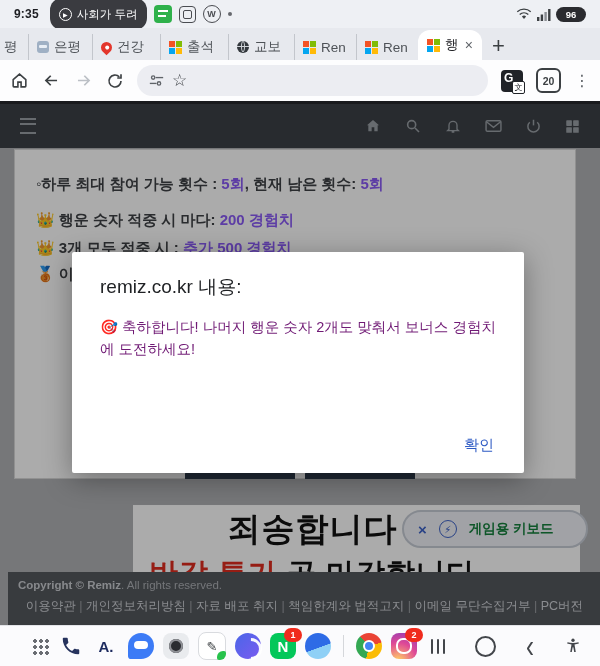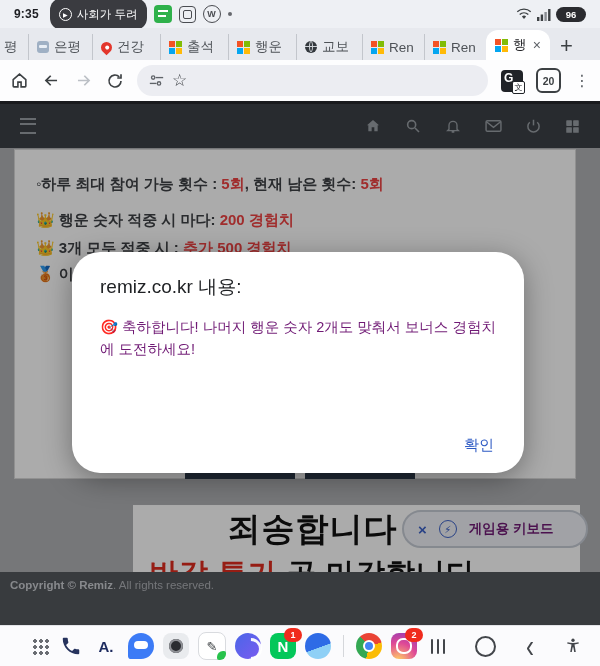--- a/index.html
+++ b/index.html
@@ -68,48 +68,48 @@
   
   .content{position:absolute;top:101px;left:0;right:0;height:524px;background:#b0b2b5;overflow:hidden;}
   .site-nav{position:absolute;top:0;left:0;right:0;height:47px;background:#3d4147;
     display:flex;align-items:center;padding:0 20px;box-sizing:border-box;border-top:3px solid #26282c;}
   .burger{width:16px;height:12px;border-top:2px solid #9aa0a6;border-bottom:2px solid #9aa0a6;position:relative;}
   .burger::after{content:"";position:absolute;left:0;right:0;top:3px;height:2px;background:#9aa0a6;}
   .site-nav-icons{margin-left:auto;display:flex;align-items:center;gap:24px;}
 
   .card{position:absolute;top:48px;left:14px;width:562px;height:330px;background:#fff;border:1px solid #d8d8d8;box-sizing:border-box;}
   .card-line{position:absolute;left:21px;right:16px;font-size:15px;font-weight:700;color:#3e4145;white-space:nowrap;overflow:hidden;}
-  .red{color:#ef4444;}
+  .red{color:#8b5cf6;}
   .peek-btn{position:absolute;top:368px;height:10px;width:110px;background:#2e3b4d;border-radius:5px 5px 0 0;}
 
   .banner{position:absolute;top:404px;left:133px;width:447px;height:67px;background:#fff;
     overflow:hidden;text-align:center;padding-right:88px;box-sizing:border-box;}
   .banner-title{font-size:33px;font-weight:900;color:#111;letter-spacing:1px;margin-top:2px;}
   .banner-sub{font-size:29px;font-weight:900;color:#111;margin-top:2px;letter-spacing:1px;}
   .banner-sub .red2{color:#e02c1e;}
 
-  .pagefoot{position:absolute;top:471px;left:0;right:0;height:53px;background:#54585d;box-sizing:border-box;padding:7px 10px 0;}
+  .pagefoot{position:absolute;top:471px;left:8px;right:0;height:53px;background:#54585d;box-sizing:border-box;padding:7px 10px 0;}
   .copy{font-size:11.5px;color:#aeb1b6;}
   .copy b{color:#c9ccd1;}
   .footlinks{position:absolute;top:26px;right:17px;font-size:12.5px;color:#cdd0d5;white-space:nowrap;}
   .footlinks span.lk:not(:last-child)::after{content:" | ";color:#9a9da2;}
 
   .kbd-pill{position:absolute;top:409px;left:402px;width:186px;height:38px;border-radius:19px;
     background:#f0f2f8;border:2px solid #c7ccd6;box-sizing:border-box;display:flex;align-items:center;
     padding:0 14px;gap:12px;}
   .kbd-x{color:#3e63c8;font-size:15px;font-weight:700;}
   .kbd-bolt{width:16px;height:16px;border:1.6px solid #3e63c8;border-radius:50%;display:flex;
     align-items:center;justify-content:center;color:#3e63c8;font-size:10px;font-weight:700;}
-  .kbd-label{color:#701a75;font-size:13.5px;font-weight:600;}
+  .kbd-label{color:#15803d;font-size:13.5px;font-weight:600;}
 
   .dim{position:absolute;inset:0;background:rgba(0,0,0,.33);}
 
   
   .jsdialog{position:absolute;left:72px;top:151px;width:452px;height:221px;background:#fff;
-    border-radius:28px;box-shadow:0 6px 28px rgba(0,0,0,.35);box-sizing:border-box;padding:22px 28px;}
+    border-radius:2px;box-shadow:0 6px 28px rgba(0,0,0,.35);box-sizing:border-box;padding:22px 28px;}
   .jsd-title{font-size:19px;color:#1f2124;margin-bottom:16px;}
   .jsd-body{font-size:14.5px;color:#701a75;line-height:1.55;width:400px;}
   .jsd-body2{font-size:14.5px;color:#46494d;margin-top:22px;}
   .jsd-confirm{position:absolute;right:30px;bottom:18px;font-size:15px;color:#2f5bc4;font-weight:500;}
 
   
   .taskbar{position:absolute;top:625px;left:0;right:0;height:41px;background:#fbfbfd;border-top:1px solid #e3e4e8;
     display:flex;align-items:center;box-sizing:border-box;padding:0 14px;}
   .apps{display:flex;align-items:center;gap:9px;margin-left:18px;}
   .appic{width:26px;height:26px;border-radius:8px;position:relative;flex:none;}
@@ -186,29 +186,20 @@
     </div>
     <div class="tab sep" style="width:68px">
       <span class="fav-ms">
           <i></i>
           <i></i>
           <i></i>
           <i></i>
         </span>
       <span class="lbl">출석</span>
     </div>
-    <div class="tab sep" style="width:68px">
-      <span class="fav-ms">
-          <i></i>
-          <i></i>
-          <i></i>
-          <i></i>
-        </span>
-      <span class="lbl">행운</span>
-    </div>
     <div class="tab sep" style="width:66px">
       <span class="fav-globe"></span>
       <span class="lbl">교보</span>
     </div>
     <div class="tab sep" style="width:62px">
       <span class="fav-ms">
           <i></i>
           <i></i>
           <i></i>
           <i></i>
@@ -329,20 +320,28 @@
     <div class="banner">
       <div class="banner-title">죄송합니다</div>
       <div class="banner-sub">
         <span class="red2">반값 특가</span> <span>곧 마감합니다</span>
       </div>
     </div>
 
     <div class="pagefoot">
       <div class="copy">
         <b>Copyright © Remiz</b><span>. All rights reserved.</span>
+      </div>
+      <div class="footlinks">
+        <span class="lk">이용약관</span>
+        <span class="lk">개인정보처리방침</span>
+        <span class="lk">자료 배포 취지</span>
+        <span class="lk">책임한계와 법적고지</span>
+        <span class="lk">이메일 무단수집거부</span>
+        <span class="lk">PC버전</span>
       </div>
     </div>
 
     <div class="kbd-pill">
       <span class="kbd-x">×</span>
       <span class="kbd-bolt">⚡</span>
       <span class="kbd-label">게임용 키보드</span>
     </div>
 
     <div class="dim"></div>

